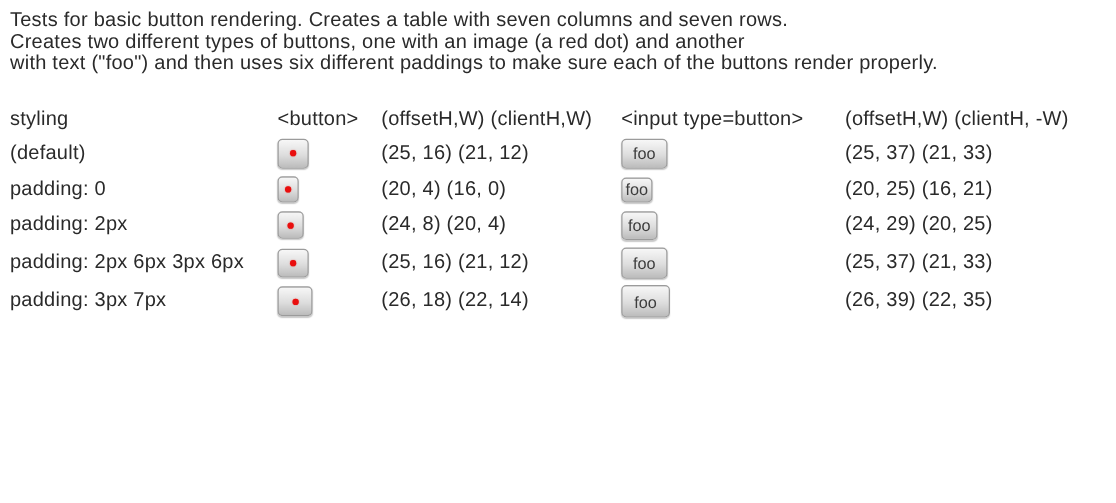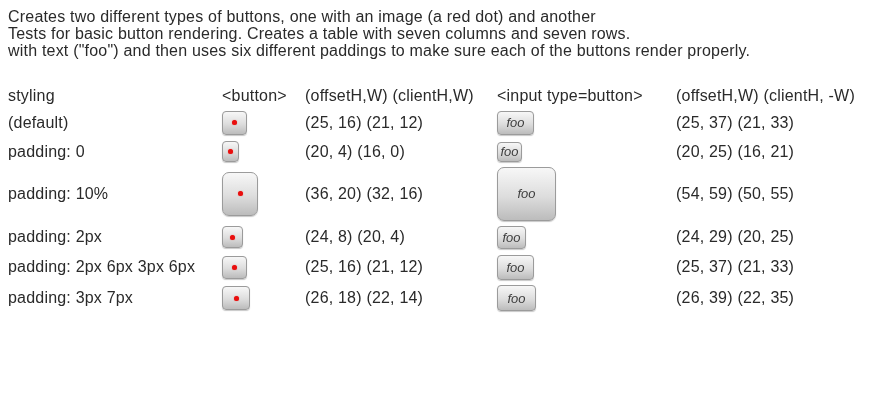--- a/index.html
+++ b/index.html
@@ -51,21 +51,20 @@
     background: linear-gradient(to bottom, #f7f7f7 0%, #dddddd 55%, #bcbcbc 100%);
     box-shadow: 0 1px 1px rgba(0,0,0,0.22);
     display: inline-flex;
     align-items: center;
     justify-content: center;
     font-family: inherit;
     font-size: 13px;
     color: #3d3d3d;
     vertical-align: middle;
     cursor: default;
-    font-style: italic;
   }
   .big { border-radius: 7px; }
 
   .dot {
     display: block;
     width: 5px;
     height: 5px;
     border-radius: 50%;
     background: #e90e0e;
     box-shadow: 0 0 1px rgba(230,20,10,0.7);
@@ -90,22 +89,22 @@
 
   col.c1 { width: 214px; }
   col.c2 { width: 83px; }
   col.c3 { width: 192px; }
   col.c4 { width: 179px; }
 </style>
 </head>
 <body>
 
 <div class="intro">
+  <div>Tests for basic button rendering. Creates a table with seven columns and seven rows.</div>
   <div>Creates two different types of buttons, one with an image (a red dot) and another</div>
-  <div>Tests for basic button rendering. Creates a table with seven columns and seven rows.</div>
   <div>with text ("foo") and then uses six different paddings to make sure each of the buttons render properly.</div>
 </div>
 
 <table class="test">
   <colgroup>
     <col class="c1">
       <col class="c2">
       <col class="c3">
       <col class="c4">
       <col class="c5">
@@ -132,29 +131,20 @@
   <tr class="r1">
     <td>padding: 0</td>
     <td><button class="dot-btn">
             <span class="dot"></span>
           </button></td>
     <td>(20, 4) (16, 0)</td>
     <td><button class="foo-btn">foo</button></td>
     <td>(20, 25) (16, 21)</td>
   </tr>
 
-  <tr class="r2">
-    <td>padding: 10%</td>
-    <td><button class="dot-btn big">
-            <span class="dot"></span>
-          </button></td>
-    <td>(36, 20) (32, 16)</td>
-    <td><button class="foo-btn big">foo</button></td>
-    <td>(54, 59) (50, 55)</td>
-  </tr>
 
   <tr class="r3">
     <td>padding: 2px</td>
     <td><button class="dot-btn">
             <span class="dot"></span>
           </button></td>
     <td>(24, 8) (20, 4)</td>
     <td><button class="foo-btn">foo</button></td>
     <td>(24, 29) (20, 25)</td>
   </tr>

